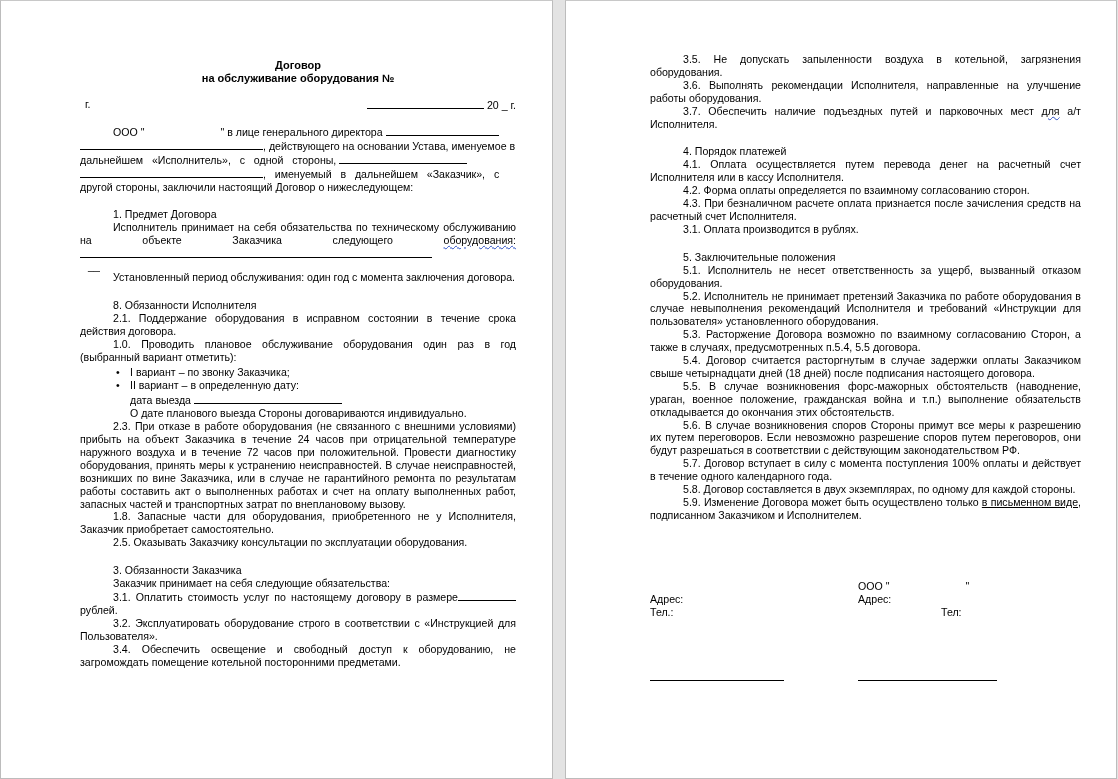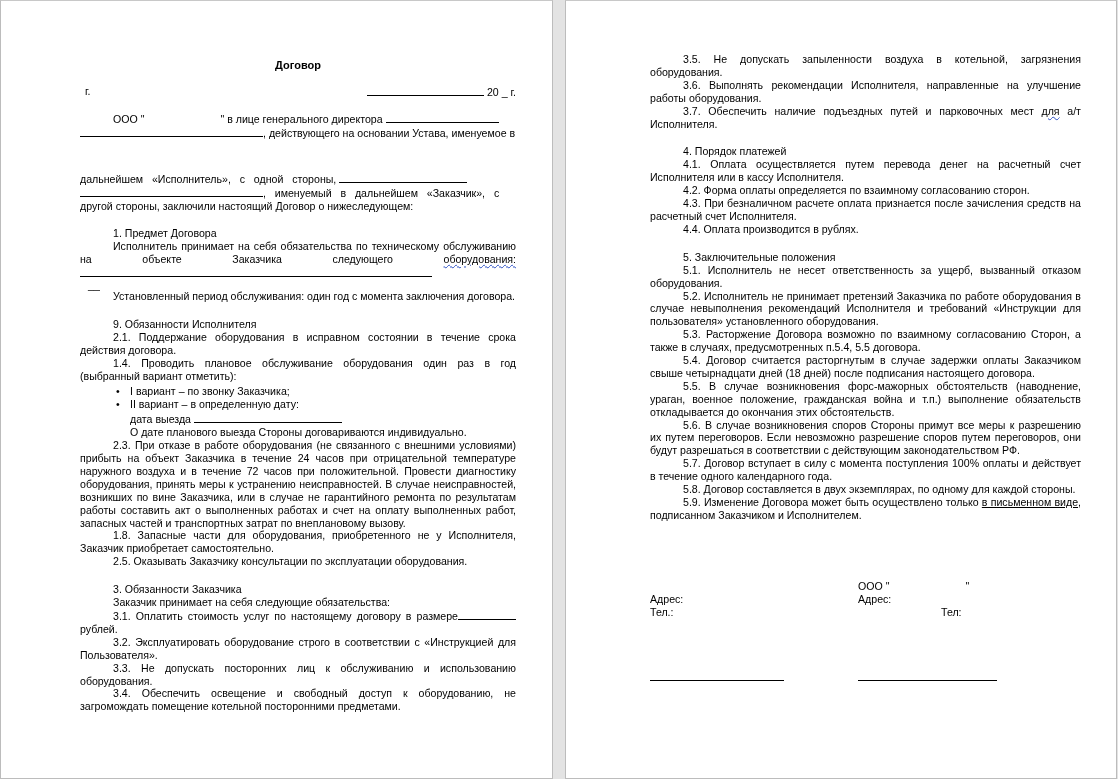--- a/index.html
+++ b/index.html
@@ -42,71 +42,71 @@
 
   .sign-block { position: absolute; font-size: 10.6px; line-height: 12.9px; }
   .sign-line { position: absolute; border-bottom: 1px solid #000; height: 0; }
 </style>
 </head>
 <body>
 
 <div class="page" id="page-1">
   <div class="content">
     <div class="title">Договор</div>
+    <div class="title">на обслуживание оборудования №</div>
 
     <div class="date-line">
       <span>г.</span>
       <span><span class="blank" style="width:117px;"></span> <span>20  _ г.</span></span>
     </div>
 
     <div style="height:13px"></div>
     <p class="indent"><span>ООО "</span><span style="display:inline-block;width:76px;"></span><span>" в лице генерального директора</span> <span class="blank" style="width:113px;"></span></p>
     <p><span class="blank" style="width:183px;"></span><span>, действующего на основании Устава, именуемое в</span></p>
-    <p style="white-space:pre;margin-top:32px;"><span>дальнейшем   «Исполнитель»,   с   одной   стороны,</span> <span class="blank" style="width:128px;"></span></p>
+    <p style="white-space:pre;"><span>дальнейшем   «Исполнитель»,   с   одной   стороны,</span> <span class="blank" style="width:128px;"></span></p>
     <p style="white-space:pre;"><span class="blank" style="width:183px;"></span><span>,   именуемый   в   дальнейшем   «Заказчик»,   с</span></p>
     <p>другой стороны, заключили настоящий Договор о нижеследующем:</p>
 
     <div class="heading">1. Предмет Договора</div>
     <p class="indent"><span>Исполнитель принимает на себя обязательства по техническому обслуживанию на объекте Заказчика следующего</span> <span class="spell">оборудования:</span><span class="blank" style="width:352px;"></span></p>
     <p style="line-height:10px;margin-left:8px;">__</p>
     <p class="indent">Установленный период обслуживания: один год с момента заключения договора.</p>
 
-    <div class="heading">9. Обязанности Исполнителя</div>
+    <div class="heading">8. Обязанности Исполнителя</div>
     <p class="indent">2.1. Поддержание оборудования в исправном состоянии в течение срока действия договора.</p>
-    <p class="indent">1.4. Проводить плановое обслуживание оборудования один раз в год (выбранный вариант отметить):</p>
+    <p class="indent">1.0. Проводить плановое обслуживание оборудования один раз в год (выбранный вариант отметить):</p>
     <ul class="bullets">
       <li><span class="bul">•</span><span>I вариант – по звонку Заказчика;</span></li>
       <li><span class="bul">•</span><span>II вариант – в определенную дату:</span></li>
     </ul>
     <p class="sub-indent"><span>дата выезда</span> <span class="blank" style="width:148px;"></span></p>
     <p class="sub-indent">О дате планового выезда Стороны договариваются индивидуально.</p>
     <p class="indent">2.3. При отказе в работе оборудования (не связанного с внешними условиями) прибыть на объект Заказчика в течение 24 часов при отрицательной температуре наружного воздуха и в течение 72 часов при положительной. Провести диагностику оборудования, принять меры к устранению неисправностей. В случае неисправностей, возникших по вине Заказчика, или в случае не гарантийного ремонта по результатам работы составить акт о выполненных работах и счет на оплату выполненных работ, запасных частей и транспортных затрат по внеплановому вызову.</p>
     <p class="indent">1.8. Запасные части для оборудования, приобретенного не у Исполнителя, Заказчик приобретает самостоятельно.</p>
     <p class="indent">2.5. Оказывать Заказчику консультации по эксплуатации оборудования.</p>
 
     <div class="heading">3. Обязанности Заказчика</div>
     <p class="indent">Заказчик принимает на себя следующие обязательства:</p>
     <p class="indent"><span>3.1. Оплатить стоимость услуг по настоящему договору в размере</span><span class="blank" style="width:58px;"></span> <span>рублей.</span></p>
     <p class="indent">3.2. Эксплуатировать оборудование строго в соответствии с «Инструкцией для Пользователя».</p>
-    <p class="indent">3.3. Не допускать посторонних лиц к обслуживанию и использованию оборудования.</p>
     <p class="indent">3.4. Обеспечить освещение и свободный доступ к оборудованию, не загромождать помещение котельной посторонними предметами.</p>
   </div>
 </div>
 
 <div class="page" id="page-2">
   <div class="content">
     <p class="indent">3.5. Не допускать запыленности воздуха в котельной, загрязнения оборудования.</p>
     <p class="indent">3.6. Выполнять рекомендации Исполнителя, направленные на улучшение работы оборудования.</p>
     <p class="indent"><span>3.7. Обеспечить наличие подъездных путей и парковочных мест </span><span class="spell">для</span><span> а/т Исполнителя.</span></p>
 
     <div class="heading">4. Порядок платежей</div>
     <p class="indent">4.1. Оплата осуществляется путем перевода денег на расчетный счет Исполнителя или в кассу Исполнителя.</p>
     <p class="indent">4.2. Форма оплаты определяется по взаимному согласованию сторон.</p>
     <p class="indent">4.3. При безналичном расчете оплата признается после зачисления средств на расчетный счет Исполнителя.</p>
-    <p class="indent">4.4. Оплата производится в рублях.</p>
+    <p class="indent">3.1. Оплата производится в рублях.</p>
 
     <div class="heading">5. Заключительные положения</div>
     <p class="indent">5.1. Исполнитель не несет ответственность за ущерб, вызванный отказом оборудования.</p>
     <p class="indent">5.2. Исполнитель не принимает претензий Заказчика по работе оборудования в случае невыполнения рекомендаций Исполнителя и требований «Инструкции для пользователя» установленного оборудования.</p>
     <p class="indent">5.3. Расторжение Договора возможно по взаимному согласованию Сторон, а также в случаях, предусмотренных п.5.4, 5.5 договора.</p>
     <p class="indent">5.4. Договор считается расторгнутым в случае задержки оплаты Заказчиком свыше четырнадцати дней (18 дней) после подписания настоящего договора.</p>
     <p class="indent">5.5. В случае возникновения форс-мажорных обстоятельств (наводнение, ураган, военное положение, гражданская война и т.п.) выполнение обязательств откладывается до окончания этих обстоятельств.</p>
     <p class="indent">5.6. В случае возникновения споров Стороны примут все меры к разрешению их путем переговоров. Если невозможно разрешение споров путем переговоров, они будут разрешаться в соответствии с действующим законодательством РФ.</p>
     <p class="indent">5.7. Договор вступает в силу с момента поступления 100% оплаты и действует в течение одного календарного года.</p>
     <p class="indent">5.8. Договор составляется в двух экземплярах, по одному для каждой стороны.</p>

